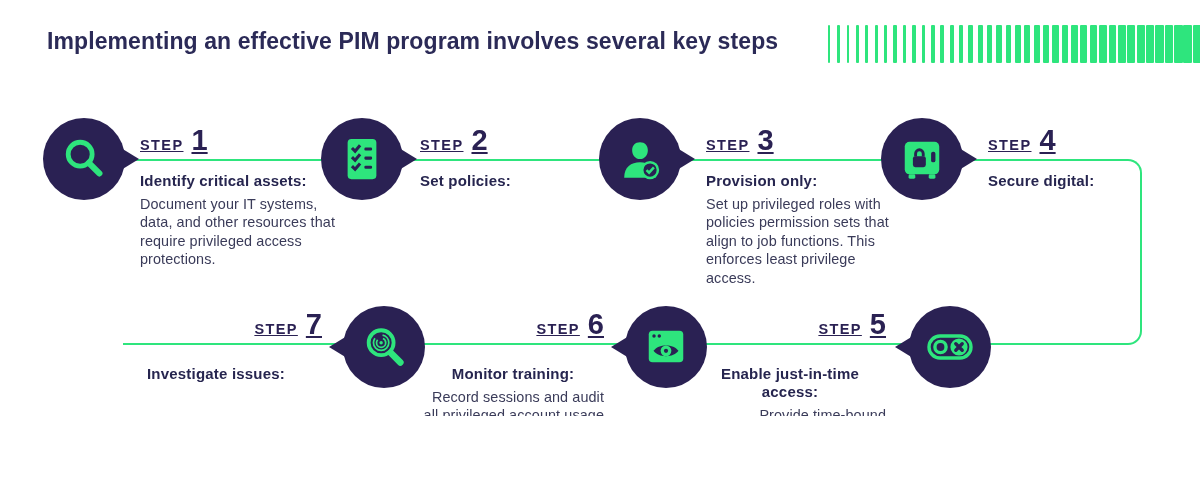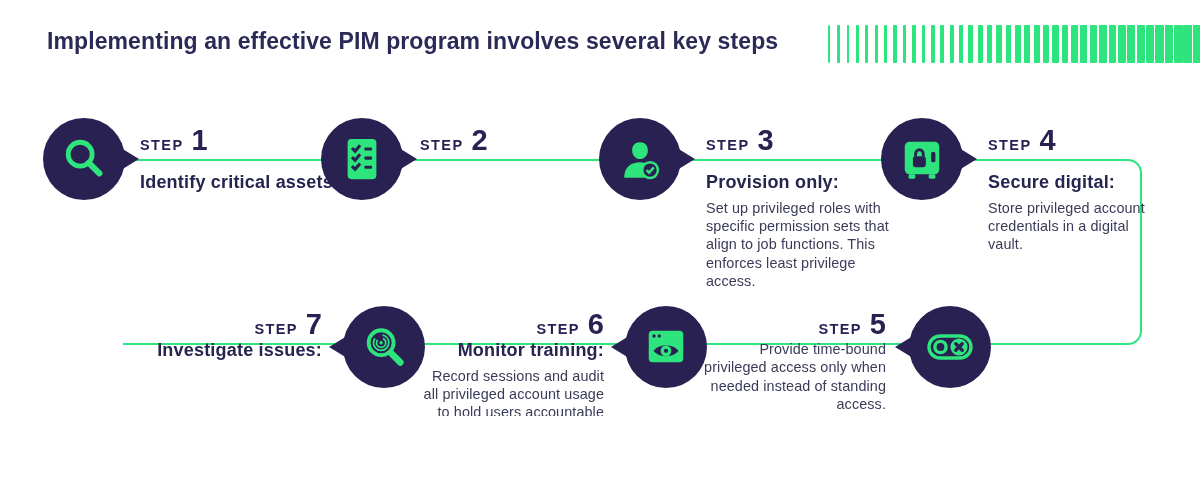--- a/index.html
+++ b/index.html
@@ -47,29 +47,29 @@
   .b5{left:909px;top:306px}.b6{left:625px;top:306px}.b7{left:343px;top:306px}
   
   .stext{position:absolute;z-index:3;}
   .t1{left:140px;top:126px;width:208px}
   .t2{left:420px;top:126px;width:208px}
   .t3{left:706px;top:126px;width:186px}
   .t4{left:988px;top:126px;width:170px}
   .t5{right:314px;top:310px;width:192px;text-align:right}
   .t6{right:596px;top:310px;width:182px;text-align:right}
   .t7{right:878px;top:310px;width:212px;text-align:right}
-  .steplabel{display:flex;align-items:baseline;gap:8px;height:32px;color:var(--navy);}
+  .steplabel{display:flex;align-items:baseline;gap:8px;height:32px;color:var(--navy);text-decoration:underline;}
   .t5 .steplabel,.t6 .steplabel,.t7 .steplabel{justify-content:flex-end;height:30px;}
   .steplabel .w{font-size:14.5px;font-weight:600;letter-spacing:1.4px;}
   .steplabel .n{font-size:29px;font-weight:600;line-height:1;}
   .stext h3{
-    font-size:18px;font-weight:700;color:var(--heading);
+    font-size:15px;font-weight:700;color:var(--heading);
     margin:14px 0 5px;letter-spacing:.2px;line-height:1.2;
   }
-  .t5 h3,.t6 h3,.t7 h3{margin-top:0;}
+  .t5 h3,.t6 h3,.t7 h3{margin-top:25px;text-align:center;}
   .stext p{font-size:14.4px;line-height:1.28;color:var(--body);letter-spacing:.1px;}
   .source{position:absolute;right:66px;top:441px;font-size:13px;color:var(--source);}
   .bubble svg{display:block;}
 </style>
 </head>
 <body>
 
 <div class="page">
 
   <div class="title">Implementing an effective PIM program involves several key steps</div>
@@ -124,89 +124,91 @@
       <circle cx="20" cy="19" r="12.5" fill="none" stroke="#2ee57d" stroke-width="5"></circle>
       <path d="M29 28 L40 39" stroke="#2ee57d" stroke-width="6.5" stroke-linecap="round"></path>
     </svg>
   </div>
   <div class="stext t1">
     <div class="steplabel">
       <span class="w">STEP</span>
       <span class="n">1</span>
     </div>
     <h3>Identify critical assets:</h3>
+    <p>Document your IT systems, data, and other resources that require privileged access protections.</p>
   </div>
 
   <div class="bubble tail-right b2">
     <svg width="46" height="46" viewBox="0 0 48 48">
       <rect x="9" y="3" width="30" height="42" rx="4" fill="#2ee57d"></rect>
       <path d="M13.5 12.5 l3.3 3.3 l5.2 -6.2" stroke="#2a2153" stroke-width="3.2" fill="none"></path>
       <rect x="26.5" y="12" width="8" height="3.2" rx="1.2" fill="#2a2153"></rect>
       <path d="M13.5 22 l3.3 3.3 l5.2 -6.2" stroke="#2a2153" stroke-width="3.2" fill="none"></path>
       <rect x="26.5" y="21.5" width="8" height="3.2" rx="1.2" fill="#2a2153"></rect>
       <path d="M13.5 31.5 l3.3 3.3 l5.2 -6.2" stroke="#2a2153" stroke-width="3.2" fill="none"></path>
       <rect x="26.5" y="31" width="8" height="3.2" rx="1.2" fill="#2a2153"></rect>
     </svg>
   </div>
   <div class="stext t2">
     <div class="steplabel">
       <span class="w">STEP</span>
       <span class="n">2</span>
     </div>
+    <h3>Set policies:</h3>
   </div>
 
   <div class="bubble tail-right b3">
     <svg width="46" height="46" viewBox="0 0 48 48">
       <path d="M24 6.5 c-5.2 0 -8.2 3.6 -8.2 8.4 c0 5.2 3.4 9.2 8.2 9.2 c4.8 0 8.2 -4 8.2 -9.2 c0 -4.8 -3 -8.4 -8.2 -8.4 z" fill="#2ee57d"></path>
       <path d="M7.5 43.5 c0 -11 7.2 -16 16.5 -16 c9.3 0 16.5 5 16.5 16 z" fill="#2ee57d"></path>
       <circle cx="34.5" cy="35.5" r="8.2" fill="#2a2153" stroke="#2ee57d" stroke-width="2.6"></circle>
       <path d="M30.8 35.5 l2.7 2.8 l5 -5.6" stroke="#2ee57d" stroke-width="2.6" fill="none"></path>
     </svg>
   </div>
   <div class="stext t3">
     <div class="steplabel">
       <span class="w">STEP</span>
       <span class="n">3</span>
     </div>
     <h3>Provision only:</h3>
-    <p>Set up privileged roles with specific permission sets that align to job functions. This enforces least privilege access.</p>
+    <p>Set up privileged roles with policies permission sets that align to job functions. This enforces least privilege access.</p>
   </div>
 
   <div class="bubble tail-right b4">
     <svg width="46" height="46" viewBox="0 0 48 48">
       <rect x="6" y="6" width="36" height="34" rx="5" fill="#2ee57d"></rect>
       <rect x="10" y="40" width="7" height="4.5" rx="1.5" fill="#2ee57d"></rect>
       <rect x="31" y="40" width="7" height="4.5" rx="1.5" fill="#2ee57d"></rect>
       <path d="M17.3 21.5 V18.4 a4 4 0 0 1 8 0 V21.5" stroke="#2a2153" stroke-width="3" fill="none"></path>
       <rect x="14.5" y="21" width="13.5" height="11.5" rx="2.5" fill="#2a2153"></rect>
       <rect x="33.5" y="16.5" width="4.5" height="11" rx="2" fill="#2a2153"></rect>
     </svg>
   </div>
   <div class="stext t4">
     <div class="steplabel">
       <span class="w">STEP</span>
       <span class="n">4</span>
     </div>
     <h3>Secure digital:</h3>
-    <p>Store privileged account credentials in a digital vault.</p>
   </div>
 
   <div class="bubble tail-left b5">
     <svg width="48" height="48" viewBox="0 0 48 48">
       <rect x="3" y="13" width="42" height="22" rx="11" fill="none" stroke="#2ee57d" stroke-width="3.4"></rect>
       <circle cx="14.5" cy="24" r="5.6" fill="none" stroke="#2ee57d" stroke-width="3.4"></circle>
       <circle cx="33" cy="24" r="8.6" fill="#2ee57d"></circle>
       <path d="M29.8 20.8 L36.2 27.2 M36.2 20.8 L29.8 27.2" stroke="#2a2153" stroke-width="3.4" stroke-linecap="round"></path>
     </svg>
   </div>
   <div class="stext t5">
     <div class="steplabel">
       <span class="w">STEP</span>
       <span class="n">5</span>
     </div>
+    <h3>Enable just-in-time access:</h3>
     <p>Provide time-bound privileged access only when needed instead of standing access.</p>
   </div>
 
   <div class="bubble tail-left b6">
     <svg width="46" height="46" viewBox="0 0 48 48">
       <rect x="6" y="7" width="36" height="33" rx="4" fill="#2ee57d"></rect>
       <circle cx="11.5" cy="12.5" r="1.8" fill="#2a2153"></circle>
       <circle cx="17" cy="12.5" r="1.8" fill="#2a2153"></circle>
       <path d="M11 28 C16 20.5 32 20.5 37 28 C32 35.5 16 35.5 11 28 Z" fill="#2a2153"></path>
       <circle cx="24" cy="28" r="5.6" fill="#2ee57d"></circle>

